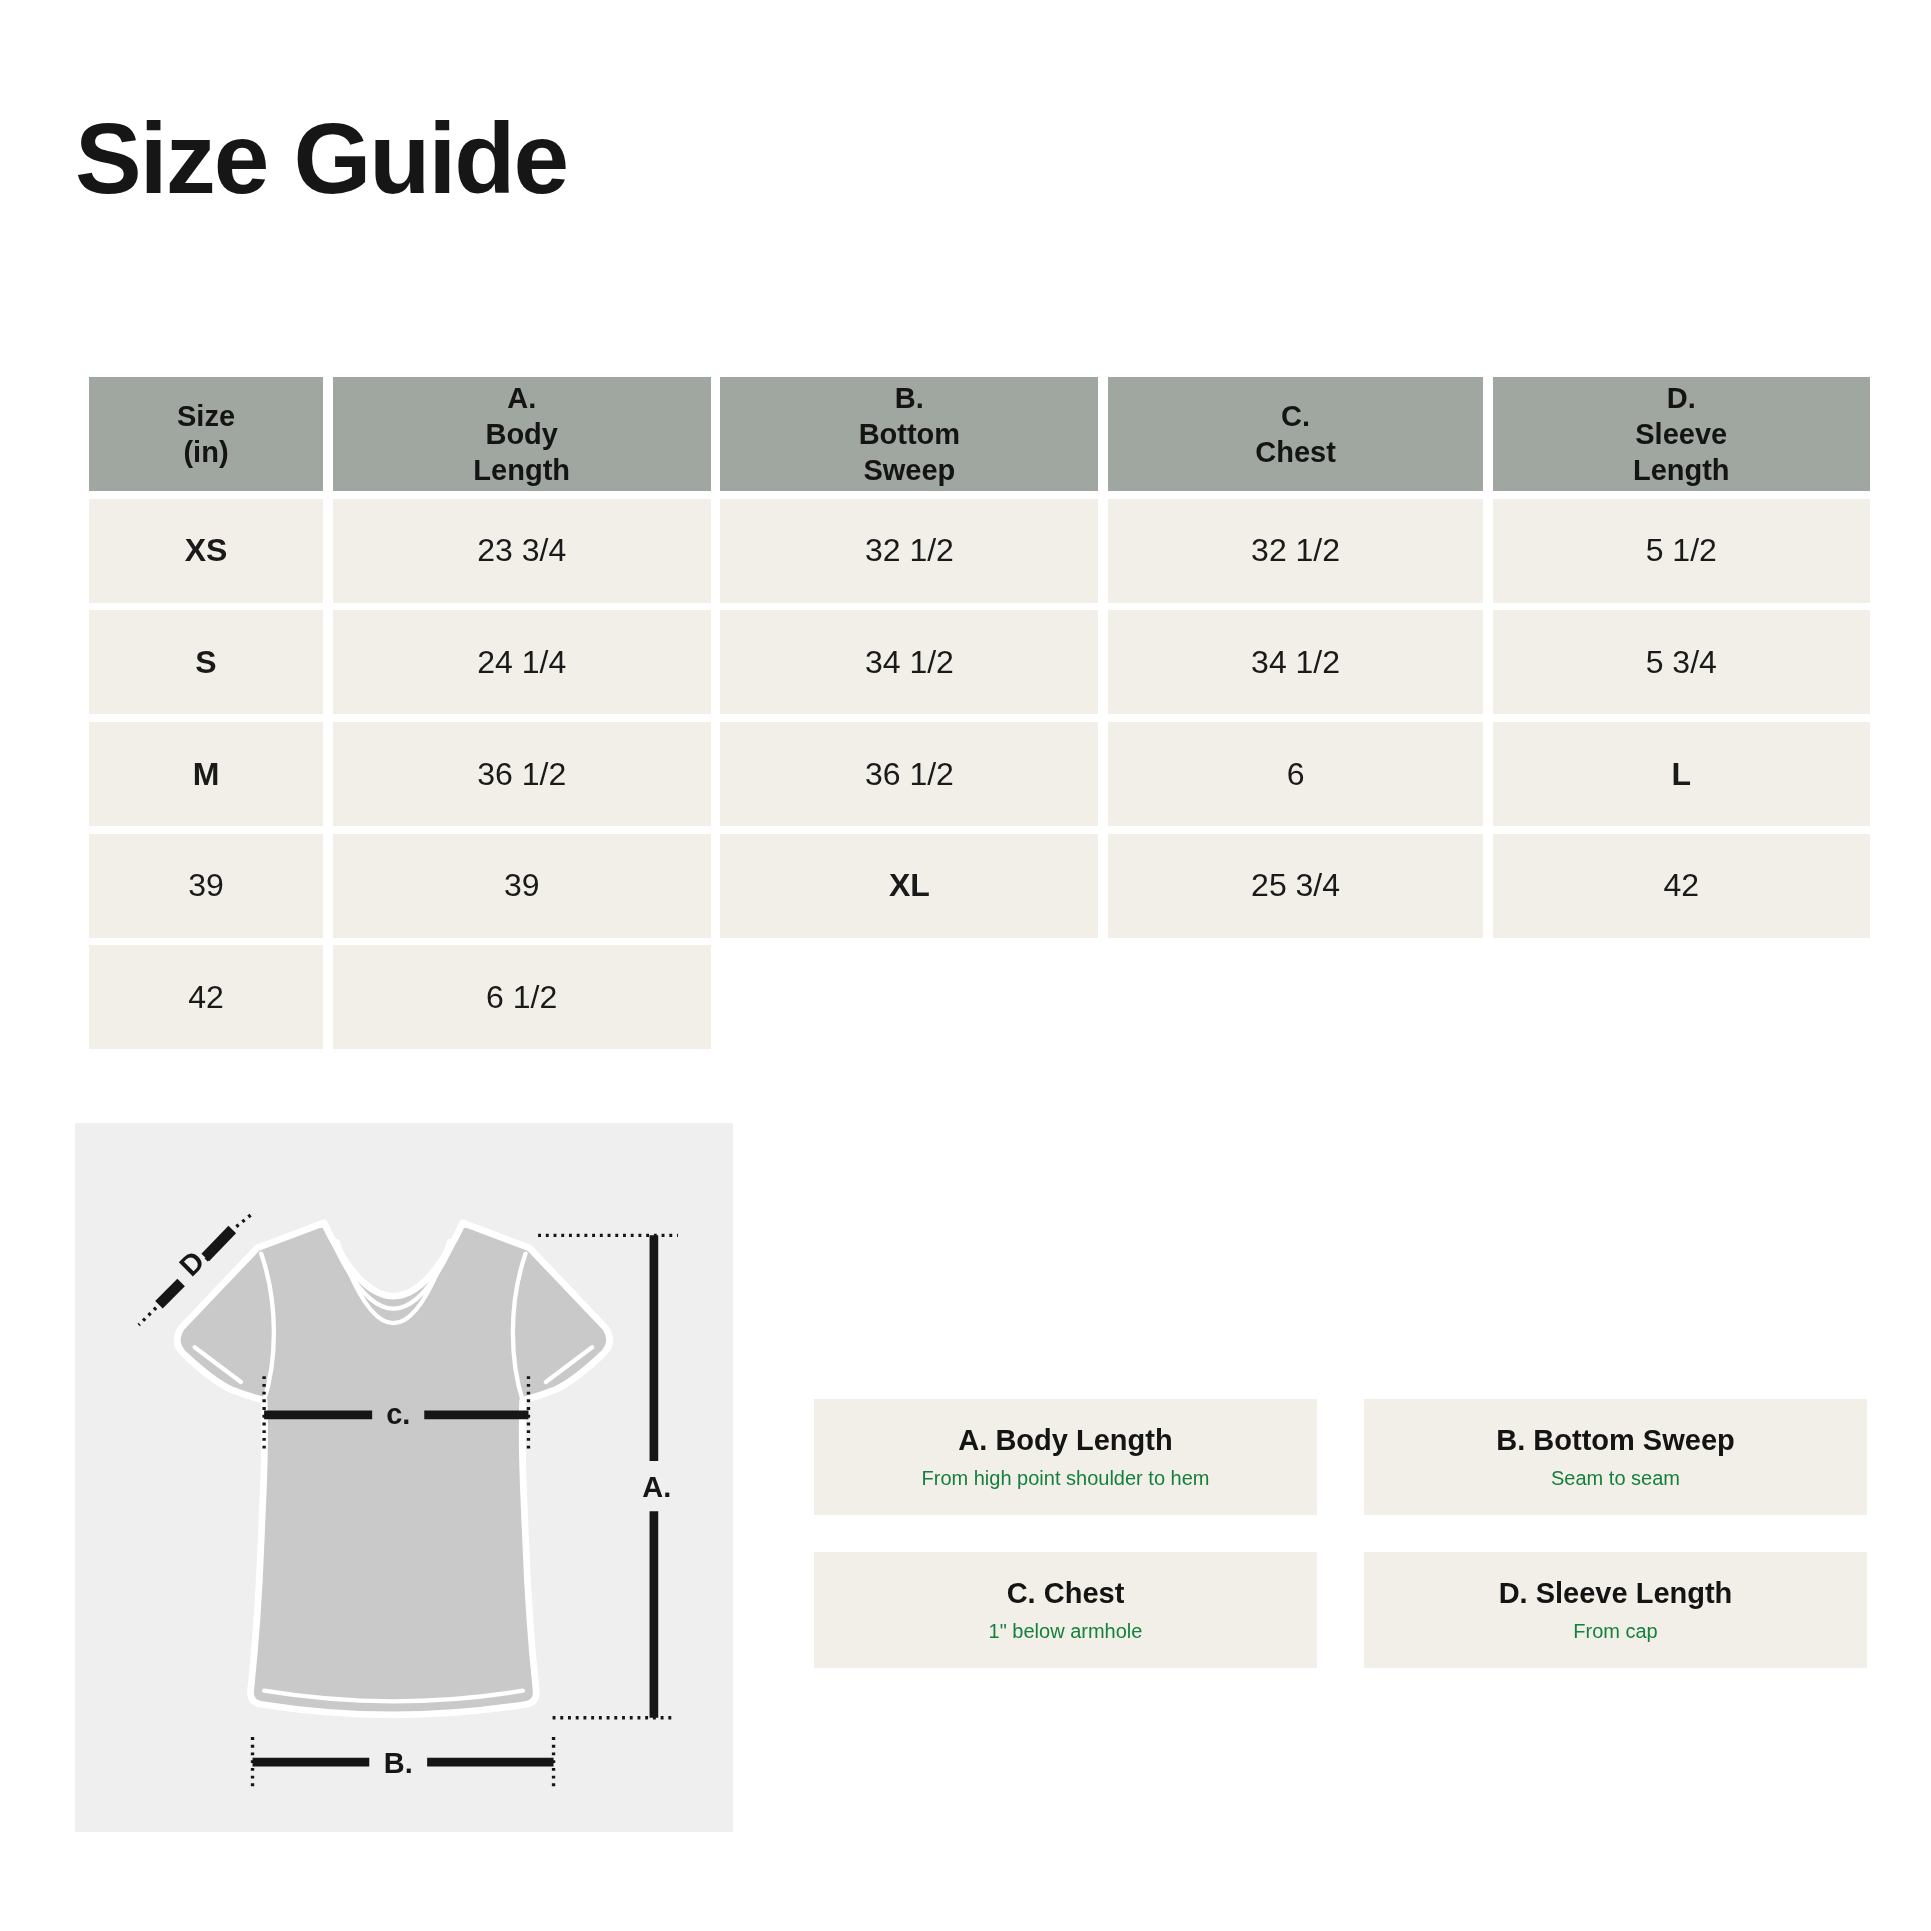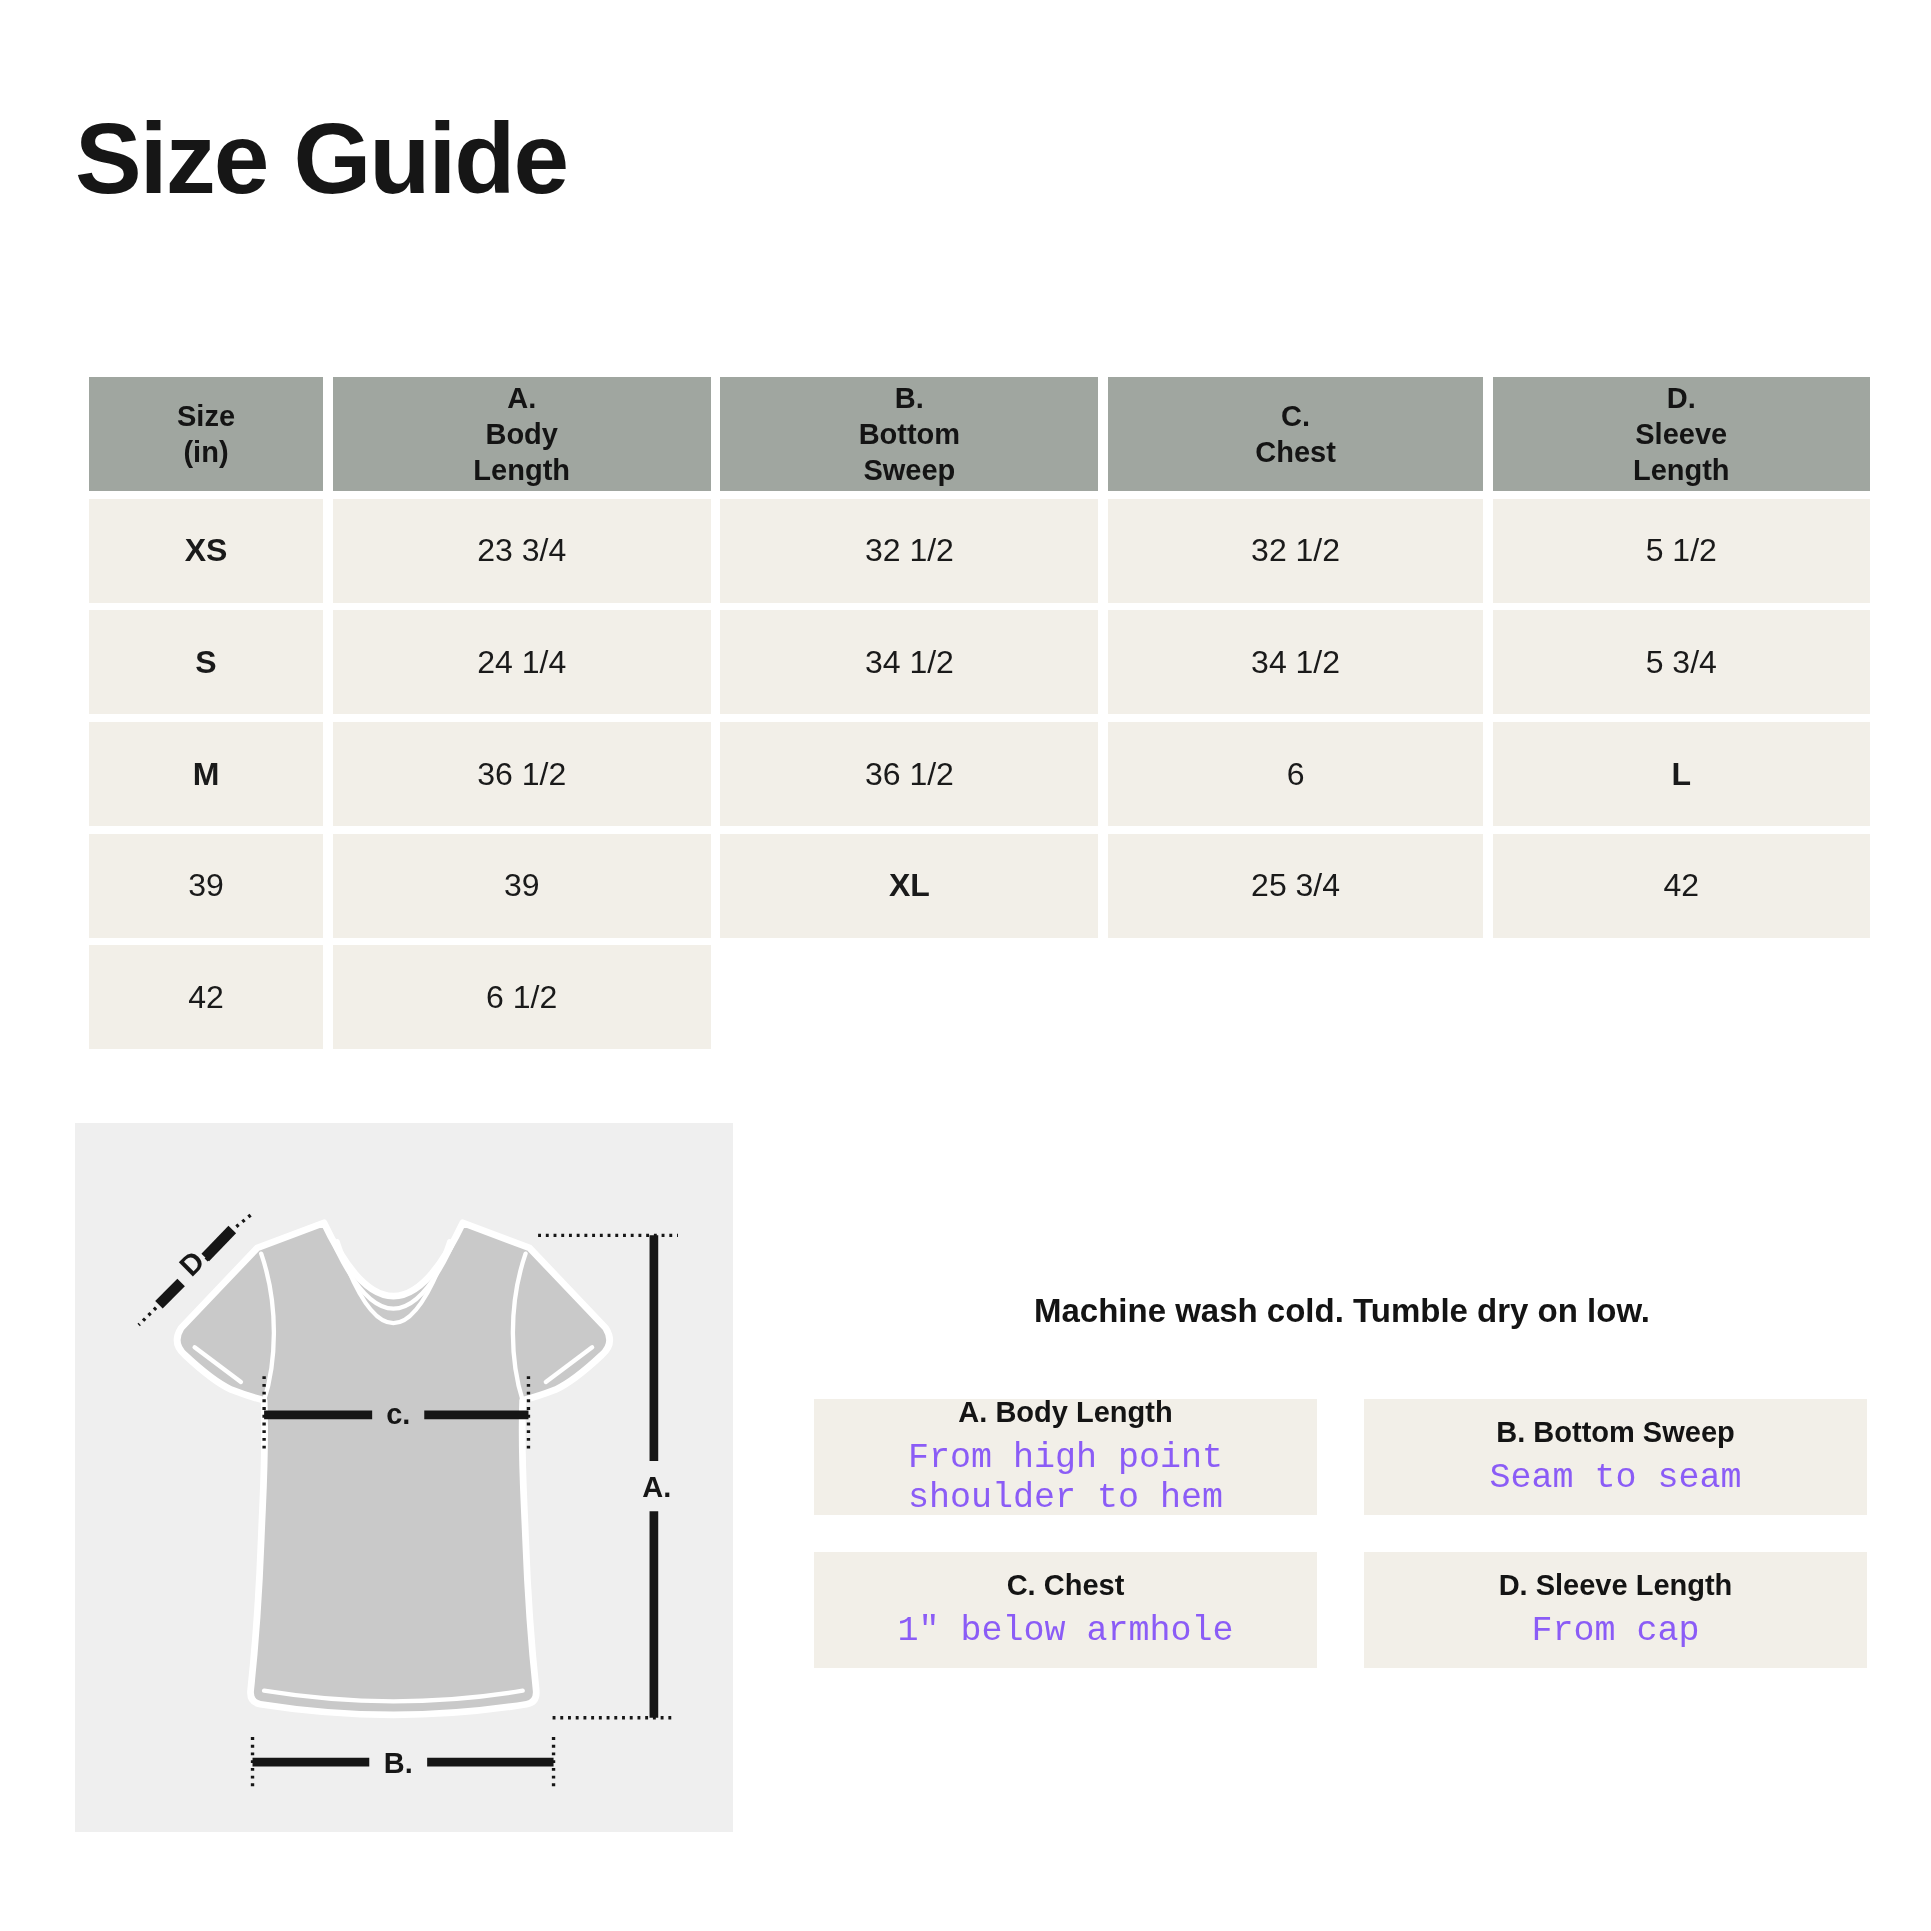--- a/index.html
+++ b/index.html
@@ -73,21 +73,21 @@
     grid-template-columns:1fr 1fr;
     column-gap:47px;row-gap:37px;
   }
   .def-box{
     background:var(--cell-bg);
     height:116px;
     display:flex;flex-direction:column;align-items:center;justify-content:center;
     gap:9.7px;text-align:center;
   }
   .box-title{font-size:29px;font-weight:700;color:#141414;}
-  .box-desc{font-size:35px;font-weight:400;color:#8b5cf6;font-family:Liberation Mono, monospace;}
+  .box-desc{font-size:20px;font-weight:400;color:#15803d;}
 </style>
 </head>
 <body>
 
 <div class="canvas">
 
   <h1 class="page-title">Size Guide</h1>
 
   <div class="size-table">
       <div class="th">Size
@@ -178,21 +178,20 @@
       <g>
         <line class="dot" x1="184" y1="636" x2="184" y2="688"></line>
         <line class="dot" x1="496" y1="636" x2="496" y2="688"></line>
         <line class="dim" x1="184" y1="662" x2="305" y2="662"></line>
         <line class="dim" x1="365" y1="662" x2="496" y2="662"></line>
         <text class="dimlabel" x="335" y="673">B.</text>
       </g>
     </svg>
   </div>
 
-  <div class="care-text">Machine wash cold. Tumble dry on low.</div>
 
   <div class="defs-grid">
       <div class="def-box">
     <div class="box-title">A. Body Length</div>
     <div class="box-desc">From high point shoulder to hem</div>
   </div>
       <div class="def-box">
     <div class="box-title">B. Bottom Sweep</div>
     <div class="box-desc">Seam to seam</div>
   </div>

